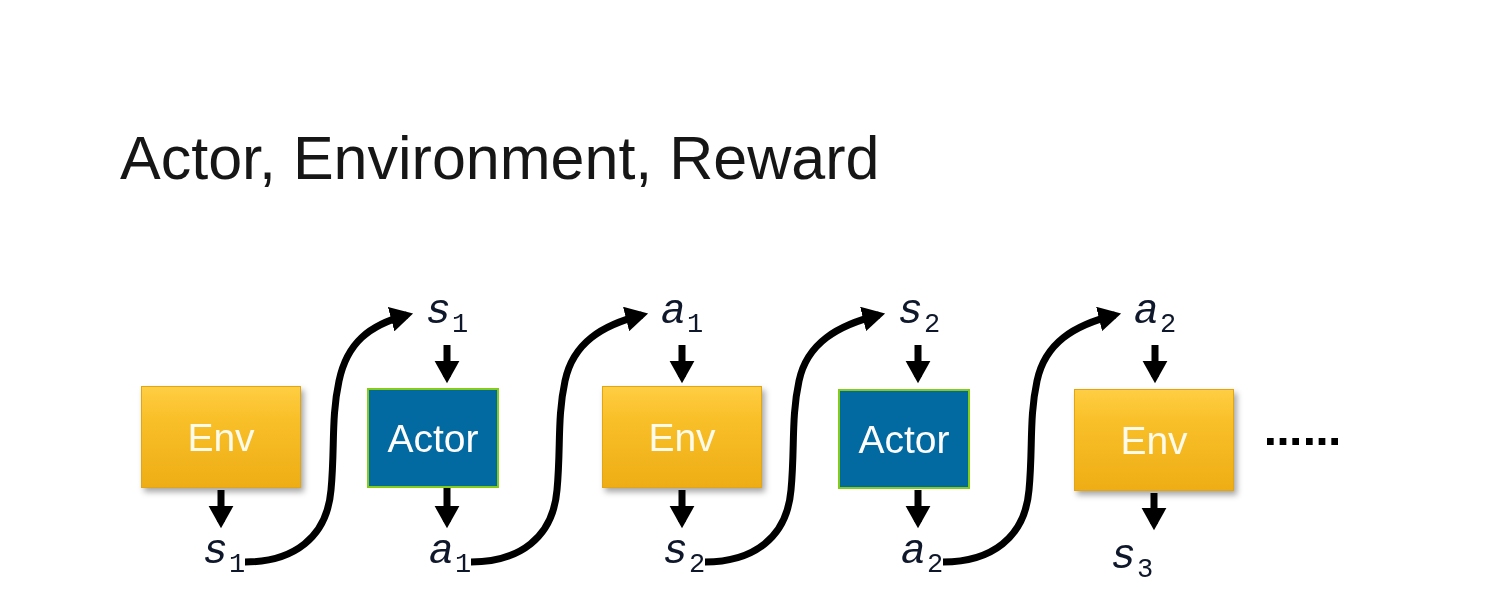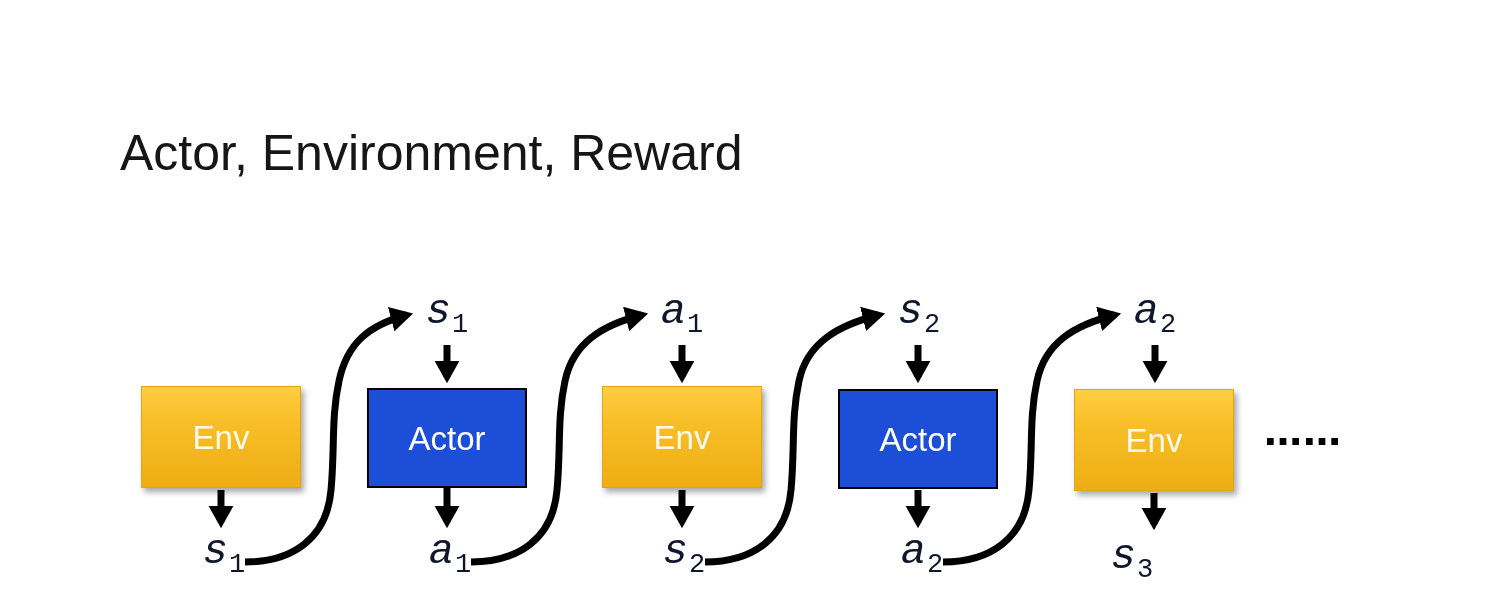--- a/index.html
+++ b/index.html
@@ -2,39 +2,39 @@
 <html><head>
 <meta charset="utf-8">
 <style>
   html,body{margin:0;padding:0;background:#fff;}
   .slide{
     position:relative;width:1500px;height:608px;background:#ffffff;
     overflow:hidden;font-family:"Liberation Sans",sans-serif;
   }
   .title{
     position:absolute;left:120px;top:128px;
-    font-size:50px;font-weight:300;line-height:1;letter-spacing:0px;
+    font-size:61px;font-weight:300;line-height:1;letter-spacing:0px;
     color:#161616;white-space:nowrap;
   }
   .arrows{position:absolute;left:0;top:0;pointer-events:none;}
   .box{
     position:absolute;display:flex;align-items:center;justify-content:center;
-    font-size:33px;line-height:1;box-sizing:border-box;
+    font-size:39px;line-height:1;box-sizing:border-box;
   }
   .box.env{
     width:160px;height:102px;
     background:linear-gradient(180deg,#ffce43 0%,#f9c02a 30%,#eead14 100%);
     border:1px solid #e3a512;
     box-shadow:3px 4px 6px rgba(0,0,0,0.35);
     color:#fffbec;
   }
   .box.actor{
-    width:160px;height:100px;
-    background:#1d4ed8;
-    border:2px solid #000000;
+    width:132px;height:100px;
+    background:#0369a1;
+    border:2px solid #84cc16;
     color:#ffffff;
   }
   .mlabel{
     position:absolute;transform:translateX(-50%);
     font-family:Liberation Mono, monospace;font-style:italic;
     font-size:42px;line-height:1;color:#0f172a;white-space:nowrap;
   }
   .mlabel .sub{
     font-style:normal;font-size:27px;vertical-align:-9px;margin-left:1px;
   }

